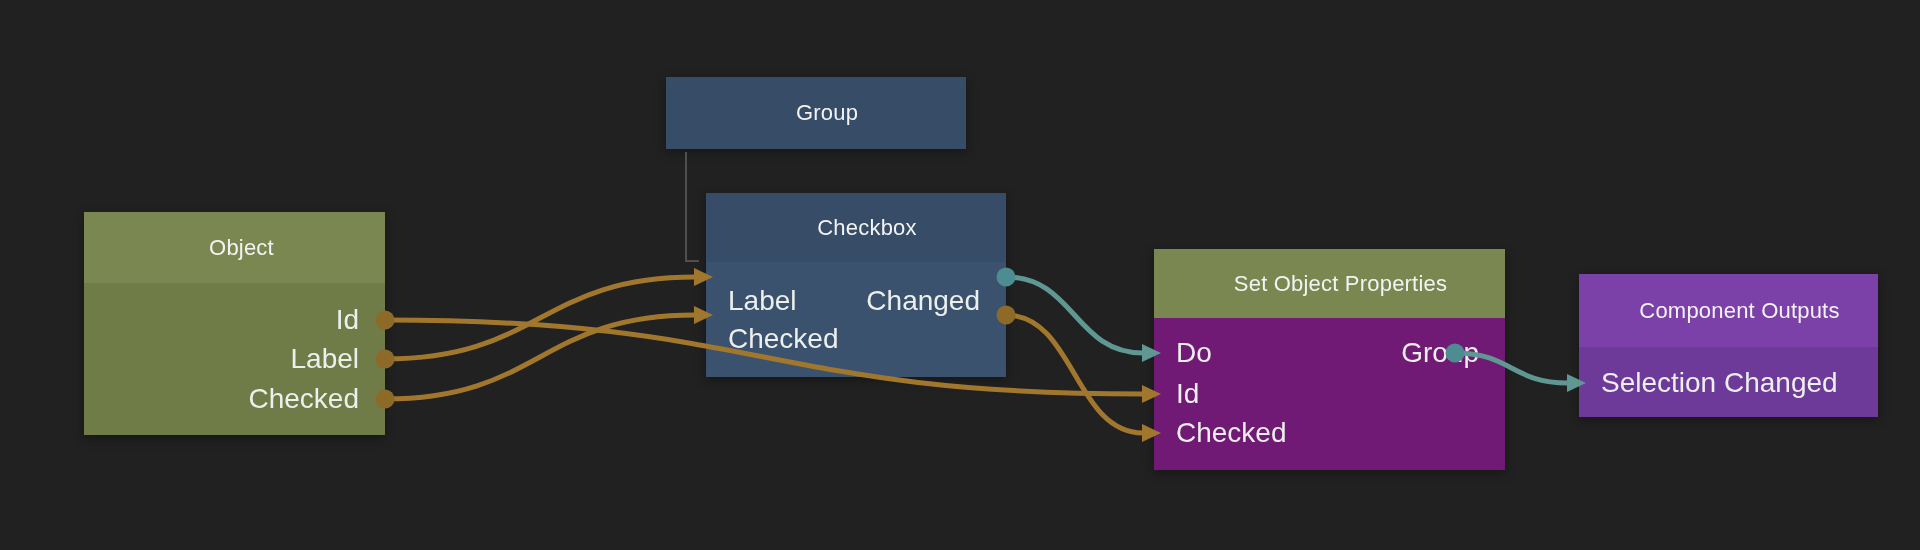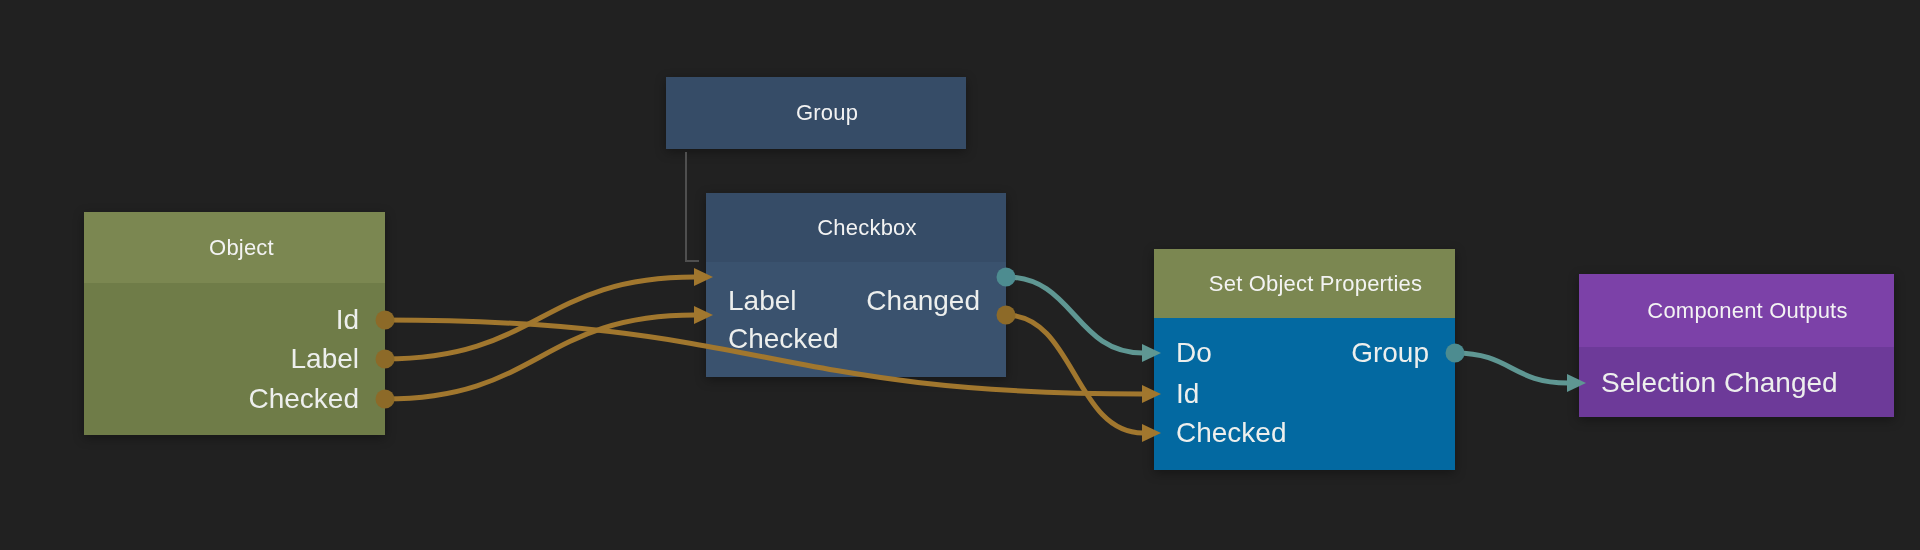--- a/index.html
+++ b/index.html
@@ -33,30 +33,30 @@
         </div>
       </div>
       <div class="node" style="left: 706px; top: 169px; width: 300px; height: 184px; background: rgb(58, 82, 110); margin-top: 24px;">
         <div class="node-header" style="height: 69px; background: rgb(54, 76, 103);">
           <span>Checkbox</span>
         </div>
         <div class="row-label" style="left: 22px; top: 94px;">Label</div>
         <div class="row-label right" style="right: 26px; top: 94px;">Changed</div>
         <div class="row-label" style="left: 22px; top: 132px;">Checked</div>
       </div>
-      <div class="node" style="left: 1154px; top: 249px; width: 301px; height: 221px; background: #0369a1;">
+      <div class="node" style="left: 1154px; top: 249px; width: 351px; height: 221px; background: #701a75;">
         <div class="node-header" style="height: 69px; background: rgb(123, 135, 81);">
           <span>Set Object Properties</span>
         </div>
         <div class="row-label" style="left: 22px; top: 90px;">Do</div>
         <div class="row-label right" style="right: 26px; top: 90px;">Group</div>
         <div class="row-label" style="left: 22px; top: 131px;">Id</div>
         <div class="row-label" style="left: 22px; top: 170px;">Checked</div>
       </div>
-      <div class="node" style="left: 1579px; top: 274px; width: 299px; height: 143px; background: rgb(109, 58, 153); padding-left: 16px;">
+      <div class="node" style="left: 1579px; top: 274px; width: 299px; height: 143px; background: rgb(109, 58, 153);">
         <div class="node-header" style="height: 73px; background: rgb(124, 65, 168);">
           <span>Component Outputs</span>
         </div>
         <div class="row-label" style="left: 22px; top: 95px; text-align: right;">Selection Changed</div>
       </div>
     </div>
   <svg class="links" id="links-layer" width="1920" height="550">
       <polyline points="686,152 686,261 699,261" fill="none" stroke="#4f4f4f" stroke-width="2"></polyline>
       <path d="M 385,320 C 764,320 764,394 1143,394" fill="none" stroke="#a1772e" stroke-width="5" stroke-linecap="round"></path>
       <polygon points="1161,394 1142,385 1142,403" fill="#a1772e"></polygon>

